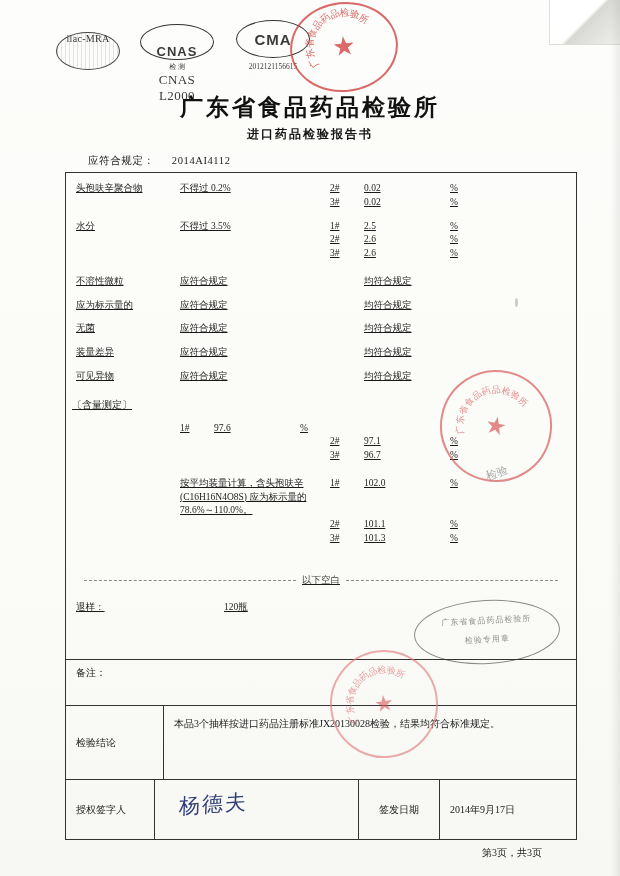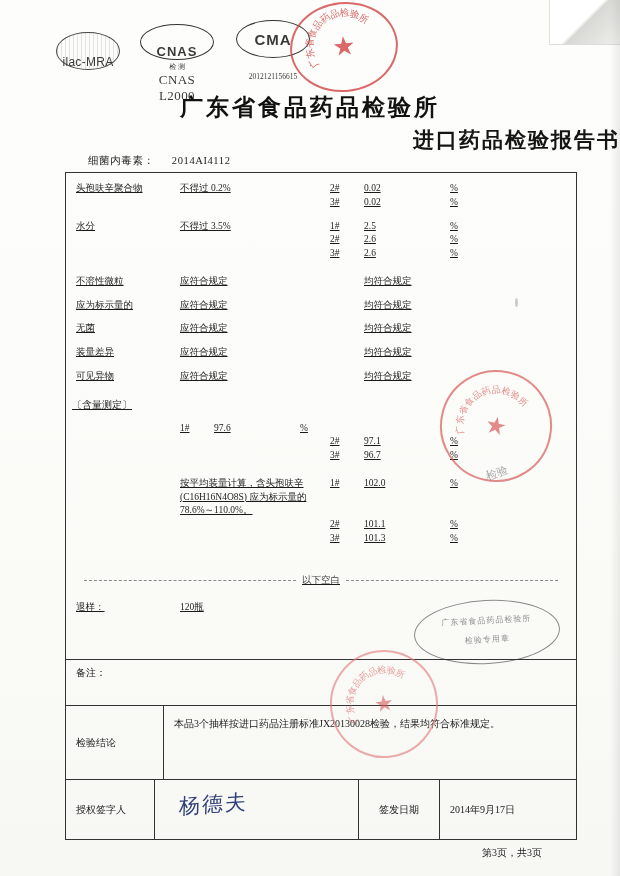--- a/index.html
+++ b/index.html
@@ -46,23 +46,23 @@
   }
   .seal {
     position: absolute;
     color: #3a3a3a;
   }
   .seal-ilac {
     left: 8px; top: 20px;
     width: 62px; height: 36px;
     border: 1.5px solid #444;
     border-radius: 50%;
-    display: flex; align-items: flex-end; justify-content: center;
-    font-size: 12px; letter-spacing: .3px;
-    font-family: Liberation Sans, sans-serif;
+    display: flex; align-items: flex-start; justify-content: center;
+    font-size: 10px; letter-spacing: .3px;
+    font-family: Liberation Serif, serif;
     background:
       repeating-linear-gradient(90deg, rgba(0,0,0,0.10) 0 1px, rgba(0,0,0,0) 1px 4px);
   }
   .seal-cnas {
     left: 92px; top: 12px;
     width: 74px;
     text-align: center;
   }
   .seal-cnas .ring {
     width: 72px; height: 34px;
@@ -80,21 +80,21 @@
     width: 74px; text-align: center;
   }
   .seal-cma .ring {
     width: 72px; height: 36px;
     border: 1.6px solid #333;
     border-radius: 50%;
     display: flex; align-items: center; justify-content: center;
     font-family: "Liberation Sans", sans-serif;
     font-size: 15px; font-weight: bold; letter-spacing: 1px;
   }
-  .seal-cma .sub1 { font-size: 7.5px; margin-top: 14px; }
+  .seal-cma .sub1 { font-size: 7.5px; margin-top: 4px; }
 
   
   .stamp-top {
     position: absolute;
     left: 290px; top: 2px;
     width: 104px; height: 86px;
     border: 2.2px solid #d24a4a;
     border-radius: 50%;
     color: #d24a4a;
     opacity: .82;
@@ -126,22 +126,22 @@
     top: 92px; left: 0; right: 0;
     text-align: center;
     font-size: 23px;
     font-weight: bold;
     letter-spacing: 3px;
     color: #111;
   }
   .title-sub {
     position: absolute;
     top: 126px; left: 0; right: 0;
-    text-align: right;
-    font-size: 21px;
+    text-align: center;
+    font-size: 12px;
     font-weight: bold;
     letter-spacing: 2px;
     color: #151515;
   }
   .report-no {
     position: absolute;
     top: 154px; left: 88px;
     font-size: 10.5px;
     letter-spacing: .6px;
     color: #222;
@@ -194,20 +194,21 @@
   .blank-line .dash {
     flex: 1 1 auto;
     border-top: 1px dashed #8a8a8a;
     height: 0;
   }
 
   .retain {
     padding: 0 10px;
     font-size: 9.5px;
     display: flex;
+    gap: 44px;
   }
   .retain .lbl { width: 104px; flex: 0 0 104px; }
 
   
   .box-remark {
     position: absolute;
     left: 0; right: 0;
     bottom: 134px;
     height: 46px;
     border-top: 1px solid #333;
@@ -414,21 +415,21 @@
         <span style="transform: rotate(16deg) translate(0px, -40px) rotate(0deg);">验</span>
         <span style="transform: rotate(33deg) translate(0px, -40px) rotate(0deg);">所</span>
       </div>
     <div class="star">★</div>
   </div>
 
   <div class="title-main">广东省食品药品检验所</div>
   <div class="title-sub">进口药品检验报告书</div>
 
   <div class="report-no">
-    <span>细菌内毒素：</span>
+    <span>应符合规定：</span>
     <span class="val">2014AI4112</span>
   </div>
 
   <div class="frame">
     <div class="rows">
 
       <div class="row">
         <div class="c-item">头孢呋辛聚合物</div>
         <div class="c-std">不得过 0.2%</div>
         <div class="c-no">2#</div>

